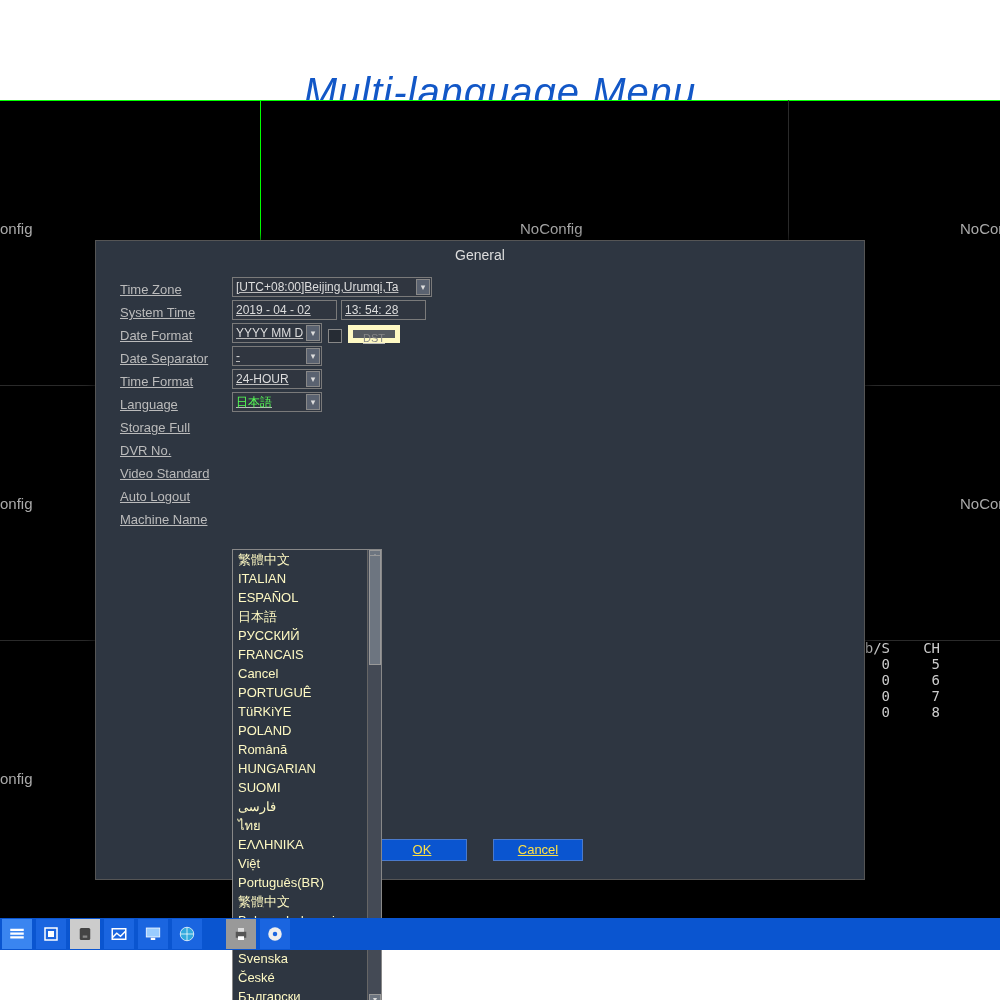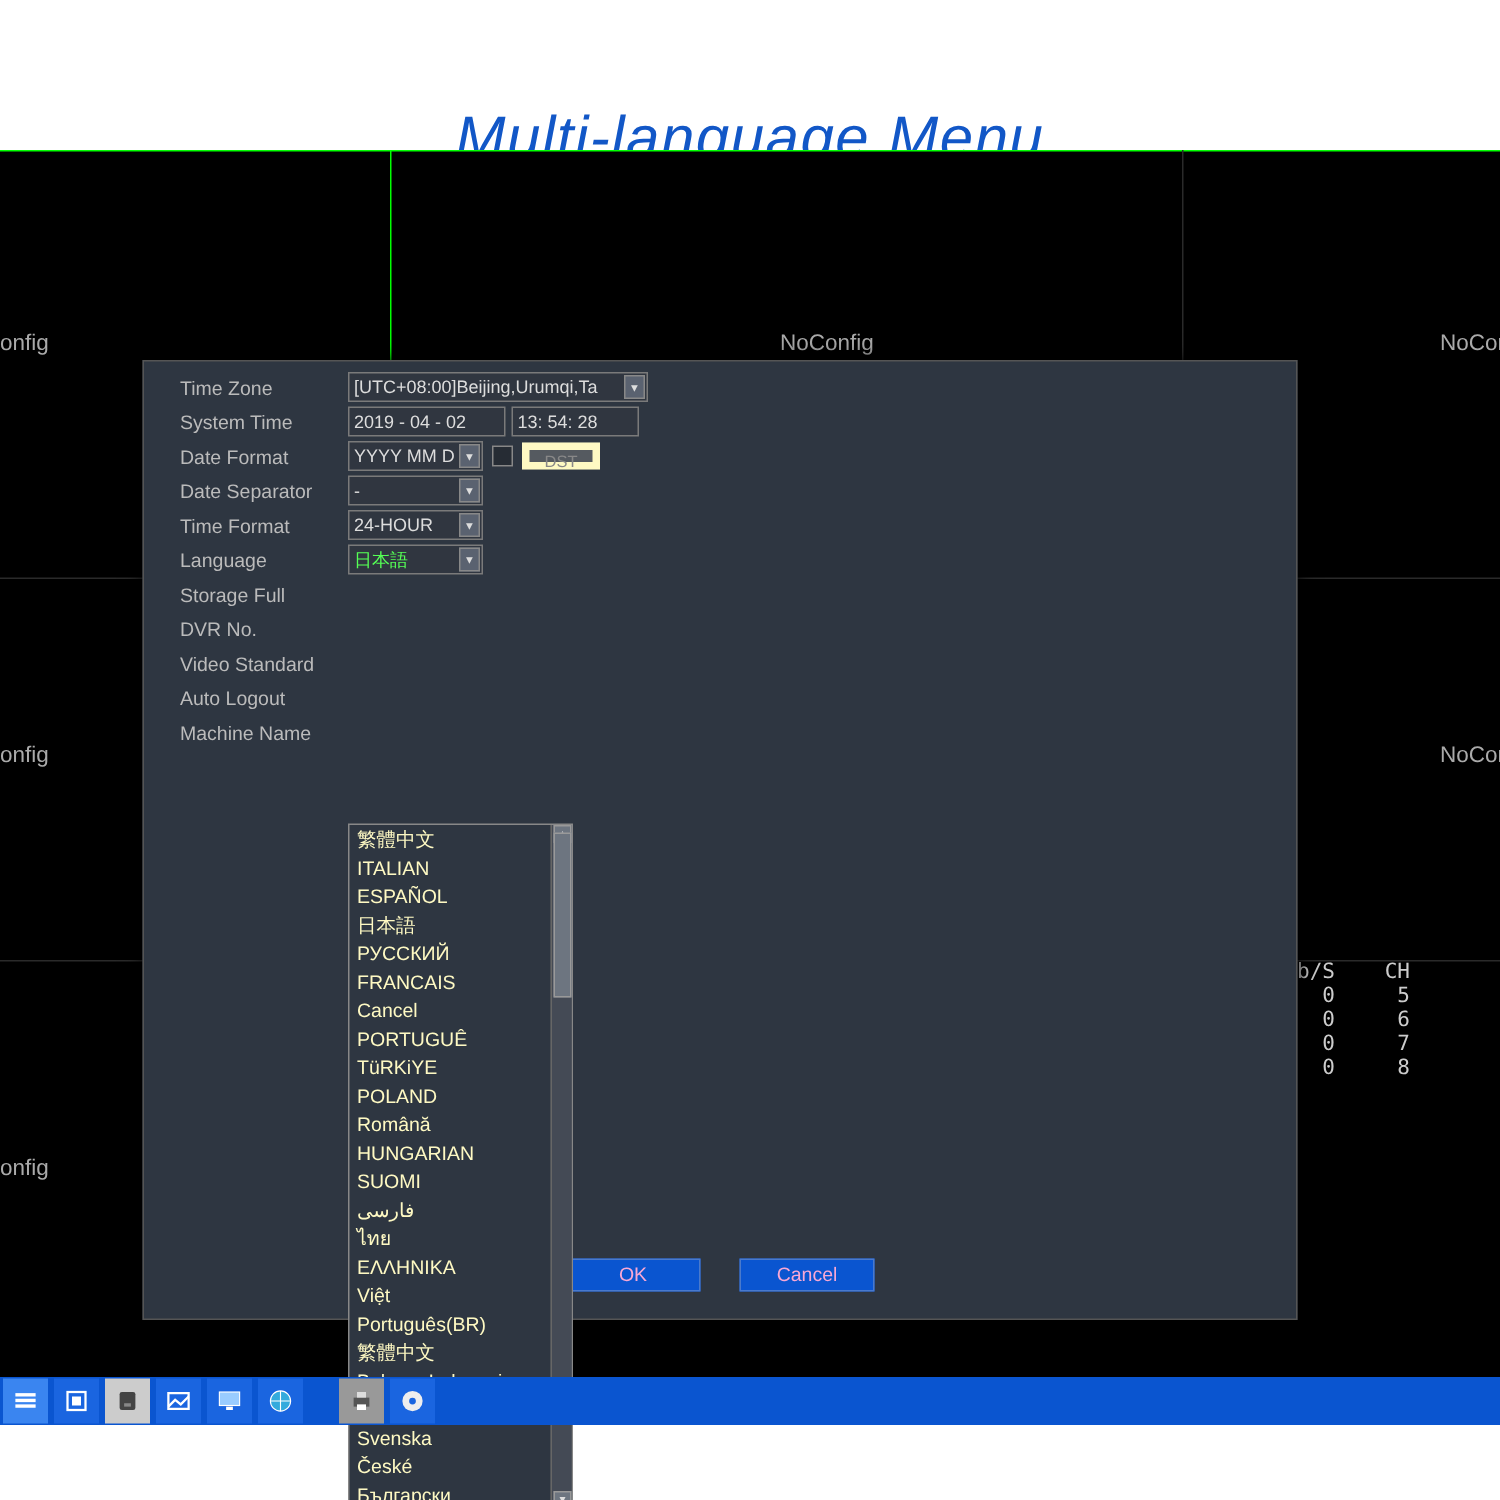--- a/index.html
+++ b/index.html
@@ -49,21 +49,21 @@
     border: 1px solid #555;
     box-shadow: 0 0 12px #000;
     color: #bbb;
     z-index: 10;
     font-size: 13px;
   }
   .dialog-title {
     text-align:center; color:#ddd; padding:6px 0; font-size:14px;
   }
   .form { padding: 6px 24px; }
-  .row { display:flex; align-items:center; height:22px; margin-bottom:1px; }
+  .row { display:flex; align-items:flex-end; height:22px; margin-bottom:1px;text-decoration:underline; }
   .lbl { width:112px; color:#bbb; flex-shrink:0; }
   .sel, .inp {
     background:#303640;
     border:1px solid #7a7a7a;
     height:20px;
     color:#ddd;
     font-size:12px;
     padding:0 3px;
     display:flex; align-items:center;
     position:relative;
@@ -125,22 +125,22 @@
   .dropdown .scrollbar .arr.dn { bottom:0; }
 
   .dlg-buttons {
     position:absolute; bottom:18px; left:0; width:100%;
     display:flex; justify-content:center; gap:26px;
   }
   .btn {
     width:90px; height:22px;
     background:#0a55d0;
     border:1px solid #4a7acc;
-    color:#f9a8d4; text-align:center;
-    font-size:13px; line-height:20px;
+    color:#fde047; text-align:center;
+    font-size:13px; line-height:20px;text-decoration:underline;
   }
 
   .stats {
     position:absolute; top:540px; right:0;
     width:150px; color:#ccc;
     font-family: monospace; font-size:14px;
   }
   .stats .hdr, .stats .srow { display:flex; }
   .stats .col { width:50px; text-align:right; padding-right:10px; }
 
@@ -192,20 +192,21 @@
         <div class="col">0</div>
         <div class="col">7</div>
       </div>
       <div class="srow">
         <div class="col">0</div>
         <div class="col">8</div>
       </div>
     </div>
 
   <div class="dialog">
+    <div class="dialog-title">General</div>
     <div class="form">
       <div class="row">
         <div class="lbl">Time Zone</div>
         <div class="sel w1">
           <span class="val">[UTC+08:00]Beijing,Urumqi,Ta</span>
           <span class="arrow">▾</span>
         </div>
       </div>
       <div class="row">
         <div class="lbl">System Time</div>

